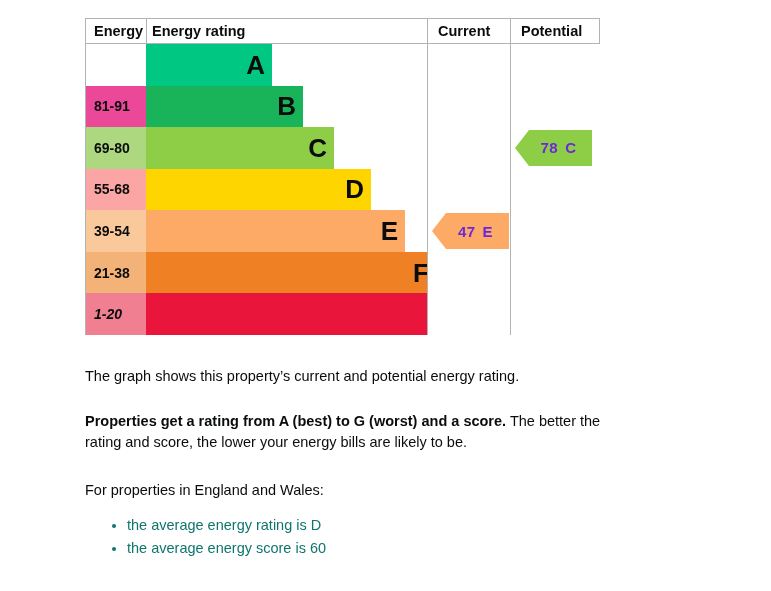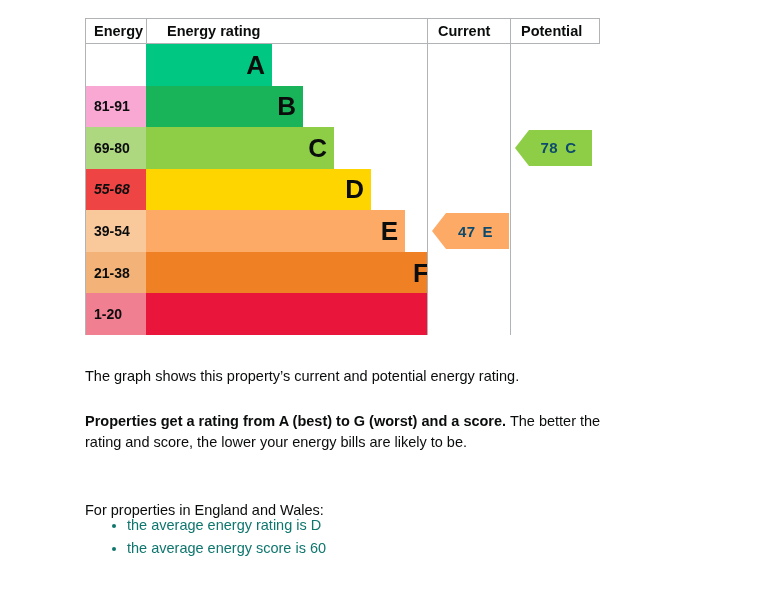--- a/index.html
+++ b/index.html
@@ -21,21 +21,21 @@
   .hdr{
     position:absolute;left:0;top:0;width:100%;height:25px;
     box-sizing:border-box;border-bottom:1px solid #b1b4b6;
   }
   .hdr-cell{
     position:absolute;top:0;height:25px;line-height:25px;
     font-size:14.5px;font-weight:bold;color:#0b0c0c;
     box-sizing:border-box;white-space:nowrap;
   }
   .hdr-score{left:0;width:60px;padding-left:8px;}
-  .hdr-rating{left:60px;width:281px;padding-left:20px;
+  .hdr-rating{left:60px;width:281px;padding-left:5px;
     border-left:1px solid #b1b4b6;}
   .hdr-current{left:341px;width:83px;padding-left:10px;
     border-left:1px solid #b1b4b6;}
   .hdr-potential{left:424px;width:90px;padding-left:10px;
     border-left:1px solid #b1b4b6;}
 
   
   .bands{position:absolute;left:0;top:25px;width:341px;height:291px;}
   .band{position:absolute;left:0;width:341px;height:41.5px;}
   .band .score{
@@ -60,36 +60,36 @@
   }
   .col-potential{
     position:absolute;left:424px;top:25px;width:90px;height:291px;
     background:#fff;border-left:1px solid #b1b4b6;box-sizing:border-box;
   }
 
   
   .arrow{
     position:absolute;height:36px;
     display:flex;align-items:center;justify-content:center;
-    font-size:15px;font-weight:bold;color:#0c4a6e;
+    font-size:15px;font-weight:bold;color:#6d28d9;
     letter-spacing:.5px;
     clip-path:polygon(0% 50%, 14px 0%, 100% 0%, 100% 100%, 14px 100%);
     padding-left:10px;box-sizing:border-box;
   }
   .arrow .num{margin-right:7px;}
 
   
   .copy{
     position:absolute;left:85px;
     font-size:14.5px;line-height:1.45;color:#0b0c0c;
   }
   .p1{top:366px;width:600px;}
   .p2{top:411px;width:516px;}
   .p2 b{font-weight:bold;}
-  .p3{top:480px;width:600px;margin-top:20px;}
+  .p3{top:480px;width:600px;}
   ul.avg{
     position:absolute;left:103px;top:514px;margin:0;padding:0 0 0 24px;
     font-size:14.5px;line-height:1.6;color:#0f766e;
   }
   ul.avg li{margin:0;padding:0;}
 </style>
 </head>
 <body>
 
 <div id="epc">
@@ -101,51 +101,51 @@
     <div class="hdr-cell hdr-current">Current</div>
   </div>
 
   <div class="bands" id="bands">
       <div class="band" style="top: 0px; height: 41.5714px;">
         <div class="bar" style="width: 126px; background: rgb(0, 199, 129);">
           <span class="letter">A</span>
         </div>
       </div>
       <div class="band" style="top: 41.5714px; height: 41.5714px;">
-        <div class="score" style="background: #f9a8d4;">81-91</div>
+        <div class="score" style="background: #ec4899;">81-91</div>
         <div class="bar" style="width: 157px; background: rgb(25, 180, 89);">
           <span class="letter">B</span>
         </div>
       </div>
       <div class="band" style="top: 83.1429px; height: 41.5714px;">
         <div class="score" style="background: rgb(173, 216, 127);">69-80</div>
         <div class="bar" style="width: 188px; background: rgb(141, 206, 70);">
           <span class="letter">C</span>
         </div>
       </div>
       <div class="band" style="top: 124.714px; height: 41.5714px;">
-        <div class="score" style="background: #ef4444; font-style: italic;">55-68</div>
+        <div class="score" style="background: #fca5a5;">55-68</div>
         <div class="bar" style="width: 225px; background: rgb(255, 213, 0);">
           <span class="letter">D</span>
         </div>
       </div>
       <div class="band" style="top: 166.286px; height: 41.5714px;">
         <div class="score" style="background: rgb(249, 200, 155);">39-54</div>
         <div class="bar" style="width: 259px; background: rgb(252, 170, 101);">
           <span class="letter">E</span>
         </div>
       </div>
       <div class="band" style="top: 207.857px; height: 41.5714px;">
         <div class="score" style="background: rgb(243, 178, 119);">21-38</div>
         <div class="bar" style="width: 290px; background: rgb(239, 128, 35);">
           <span class="letter">F</span>
         </div>
       </div>
       <div class="band" style="top: 249.429px; height: 41.5714px;">
-        <div class="score" style="background: rgb(239, 127, 145);">1-20</div>
+        <div class="score" style="background: rgb(239, 127, 145); font-style: italic;">1-20</div>
         <div class="bar" style="width: 320px; background: rgb(233, 21, 59);">
           <span class="letter">G</span>
         </div>
       </div>
     </div>
 
   <div class="col-current">
     <div class="arrow" id="arrow-current" style="top: 169.071px; left: 4px; width: 77px; background: rgb(252, 170, 101);">
       <span class="num">47</span>
       <span>E</span>

